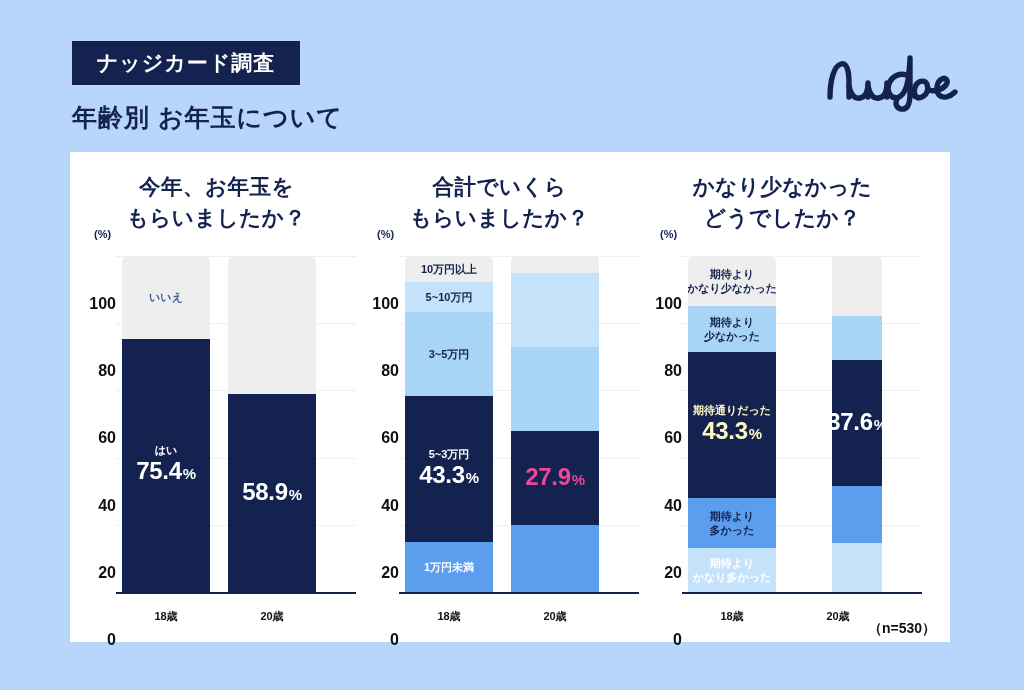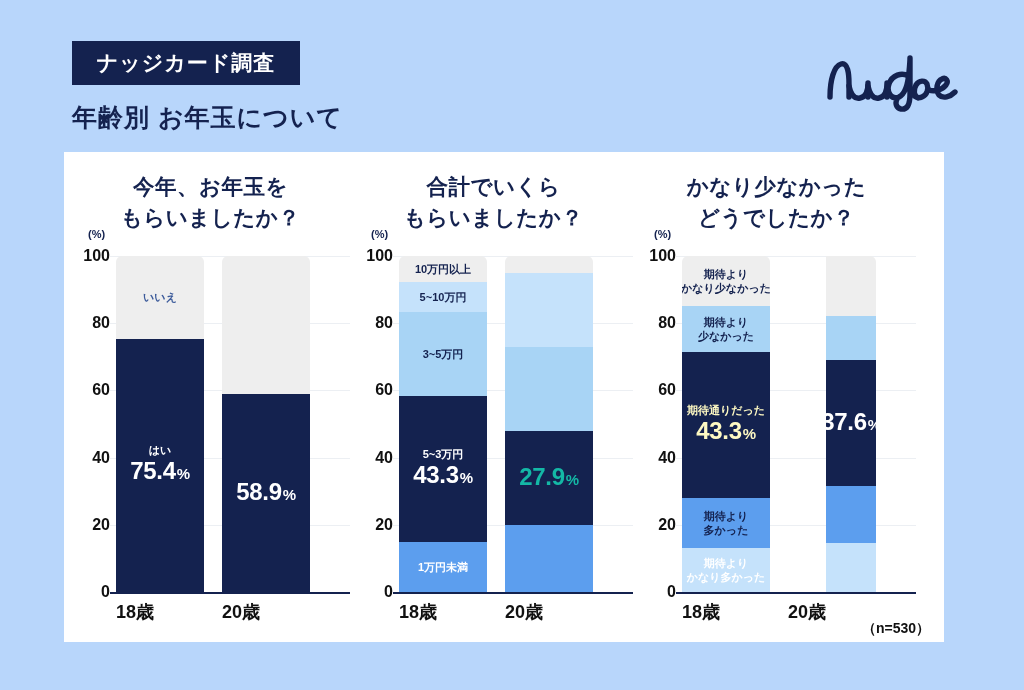--- a/index.html
+++ b/index.html
@@ -37,21 +37,21 @@
     font-size: 25px;
     font-weight: bold;
     letter-spacing: 1px;
   }
 
   #logo { position: absolute; right: 62px; top: 50px; width: 140px; height: 62px; }
 
   
   #panel {
     position: absolute;
-    left: 64px; top: 152px;
+    left: 70px; top: 152px;
     width: 880px; height: 490px;
     background: #ffffff;
   }
 
   .chart {
     position: absolute;
     top: 0;
     width: 293px;
     height: 490px;
   }
@@ -85,20 +85,21 @@
   #chart-2 .unit-label { left: 24px; }
 
   .ytick {
     position: absolute;
     width: 46px;
     text-align: right;
     color: #111111;
     font-size: 16px;
     font-weight: bold;
     transform: translateY(-50%);
+    margin-top: 48px;
   }
   #chart-0 .ytick { left: 0px; }
   #chart-1 .ytick { left: 0px; }
   #chart-2 .ytick { left: 0px; }
 
   .gridline {
     position: absolute;
     height: 1px;
     background: #eceff3;
   }
@@ -143,23 +144,23 @@
   .seg-value .pct {
     font-size: 15px;
     font-weight: bold;
     margin-left: 1px;
   }
 
   .cat-label {
     position: absolute;
     bottom: 18px;
     width: 88px;
-    text-align: left;
+    text-align: center;
     color: #111111;
-    font-size: 18px;
+    font-size: 11px;
     font-weight: bold;
   }
 
   #sample-size {
     position: absolute;
     right: 14px;
     bottom: 4px;
     color: #111111;
     font-size: 14px;
     font-weight: bold;
@@ -261,21 +262,21 @@
         </div>
         <div class="seg" style="height: 15%; background: rgb(92, 158, 238); color: rgb(255, 255, 255);">
           <div class="seg-label">1万円未満</div>
         </div>
       </div>
       <div class="cat-label" style="left: 52px;">18歳</div>
       <div class="bar" style="left: 158px; height: 336px;">
         <div class="seg" style="height: 5.1%; background: rgb(238, 238, 238); color: rgb(20, 34, 79);"></div>
         <div class="seg" style="height: 22%; background: rgb(197, 226, 251); color: rgb(20, 34, 79);"></div>
         <div class="seg" style="height: 25%; background: rgb(168, 212, 245); color: rgb(20, 34, 79);"></div>
-        <div class="seg" style="height: 27.9%; background: rgb(20, 34, 79); color: #14b8a6;">
+        <div class="seg" style="height: 27.9%; background: rgb(20, 34, 79); color: #ec4899;">
           <div class="seg-value">27.9<span class="pct">%</span></div>
         </div>
         <div class="seg" style="height: 20%; background: rgb(92, 158, 238); color: rgb(255, 255, 255);"></div>
       </div>
       <div class="cat-label" style="left: 158px;">20歳</div>
     </div>
 
   <div class="chart" id="chart-2">
     <div class="chart-title">
       <span class="ln">かなり少なかった</span>

